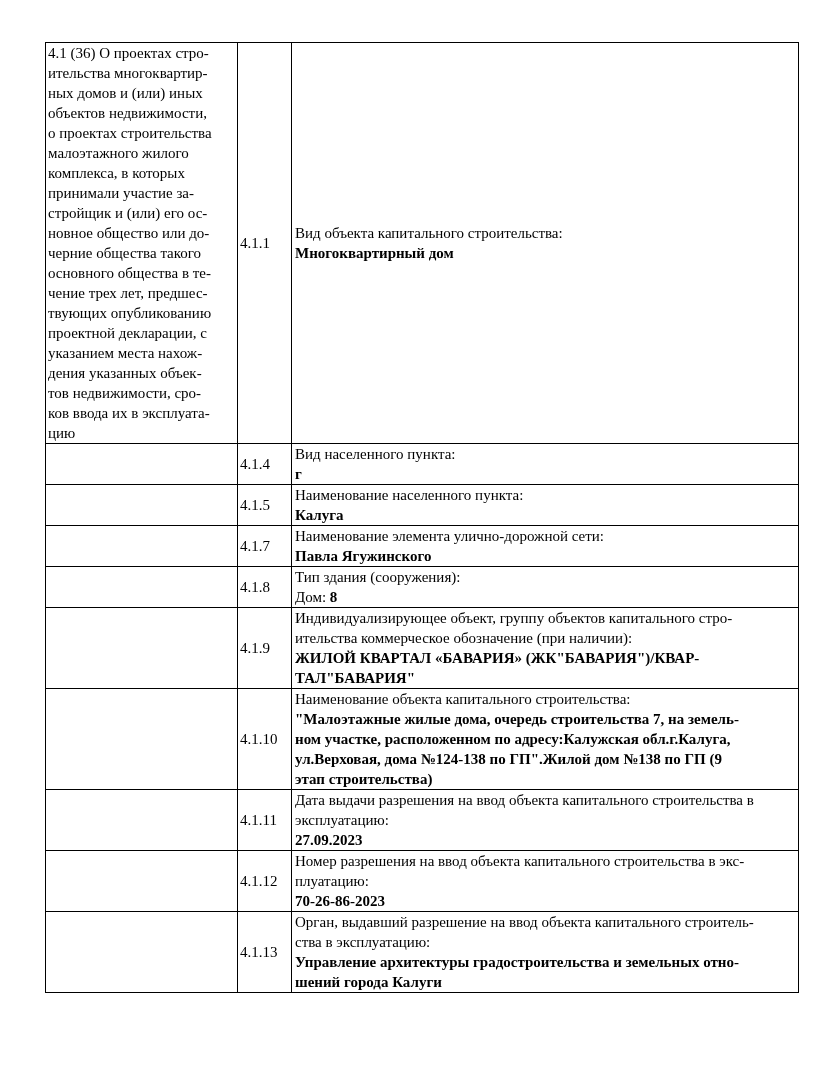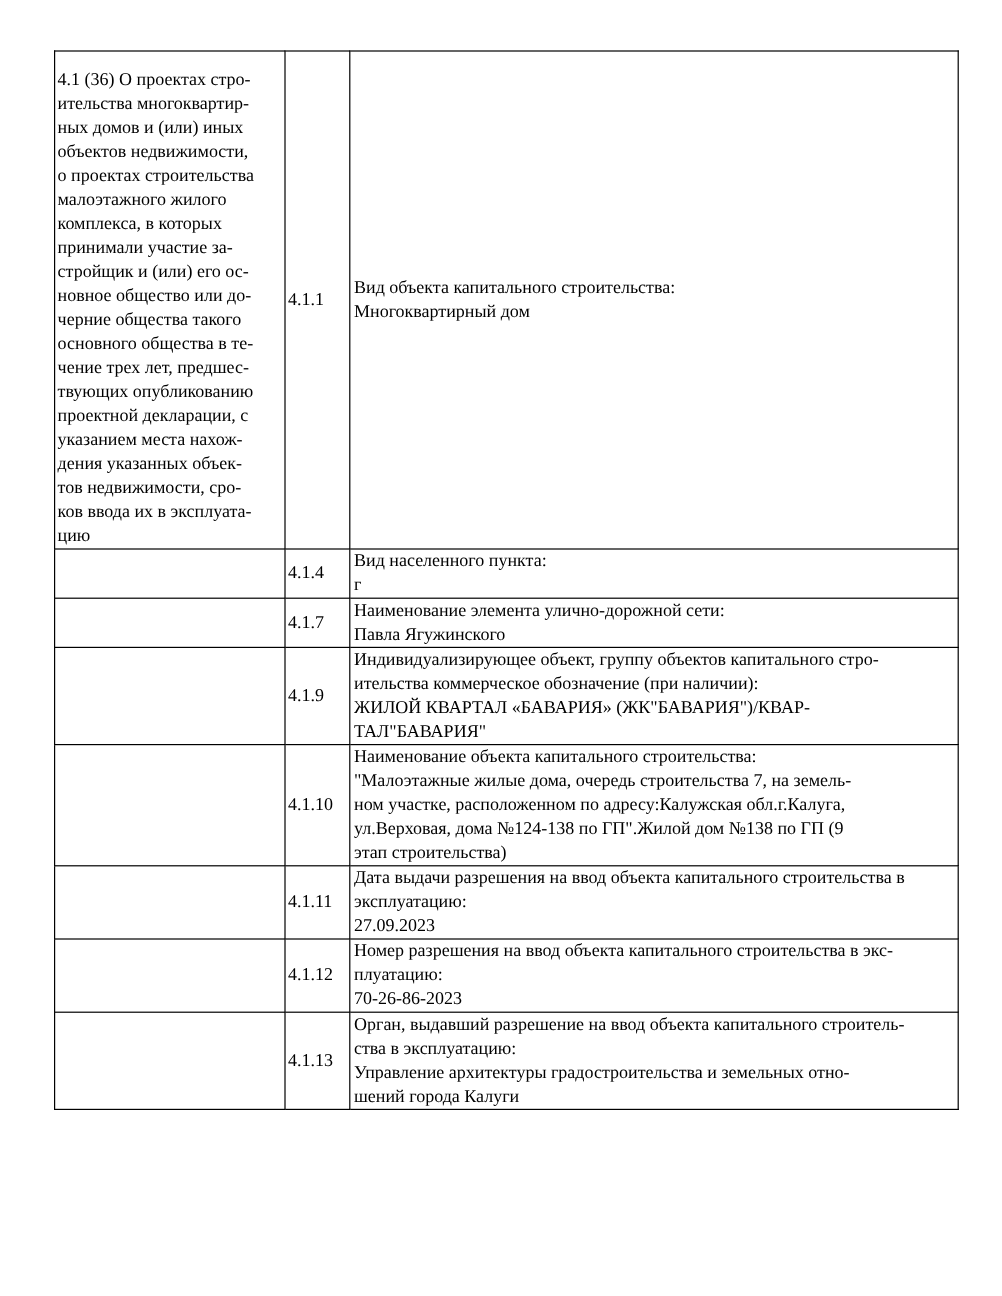--- a/index.html
+++ b/index.html
@@ -26,41 +26,41 @@
     font-size: 15px;
     line-height: 20px;
   }
   table.decl td {
     border: 1px solid #000;
     overflow: hidden;
   }
   td.c-desc {
     width: 186px;
     vertical-align: top;
-    padding: 14px 3px 0 2px;
+    padding: 0 3px 0 2px;
     white-space: pre-line;
   }
   td.c-code {
     width: 49px;
     vertical-align: middle;
     padding: 0 2px;
   }
   td.c-content {
     width: 500px;
     vertical-align: middle;
     padding: 0 3px;
   }
   .label {
     white-space: pre-line;
   }
   .value-line {
     white-space: pre-line;
   }
   .bold {
-    font-weight: normal;
+    font-weight: bold;
     white-space: pre-line;
     margin-top: 17px;
   }
 </style>
 </head>
 <body>
 
 <div class="page">
   <table class="decl">
     <tbody id="rows-body">
@@ -94,24 +94,40 @@
         <tr>
           <td class="c-desc"></td>
           <td class="c-code">4.1.4</td>
           <td class="c-content">
             <div class="label">Вид населенного пункта:</div>
             <div class="value-line"><span class="bold">г</span></div>
           </td>
         </tr>
         <tr>
           <td class="c-desc"></td>
+          <td class="c-code">4.1.5</td>
+          <td class="c-content">
+            <div class="label">Наименование населенного пункта:</div>
+            <div class="value-line"><span class="bold">Калуга</span></div>
+          </td>
+        </tr>
+        <tr>
+          <td class="c-desc"></td>
           <td class="c-code">4.1.7</td>
           <td class="c-content">
             <div class="label">Наименование элемента улично-дорожной сети:</div>
             <div class="value-line"><span class="bold">Павла Ягужинского</span></div>
+          </td>
+        </tr>
+        <tr>
+          <td class="c-desc"></td>
+          <td class="c-code">4.1.8</td>
+          <td class="c-content">
+            <div class="label">Тип здания (сооружения):</div>
+            <div class="value-line"><span>Дом: </span><span class="bold">8</span></div>
           </td>
         </tr>
         <tr>
           <td class="c-desc"></td>
           <td class="c-code">4.1.9</td>
           <td class="c-content">
             <div class="label">Индивидуализирующее объект, группу объектов капитального стро-
 ительства коммерческое обозначение (при наличии):</div>
             <div class="value-line"><span class="bold">ЖИЛОЙ КВАРТАЛ «БАВАРИЯ» (ЖК"БАВАРИЯ")/КВАР-
 ТАЛ"БАВАРИЯ"</span></div>

